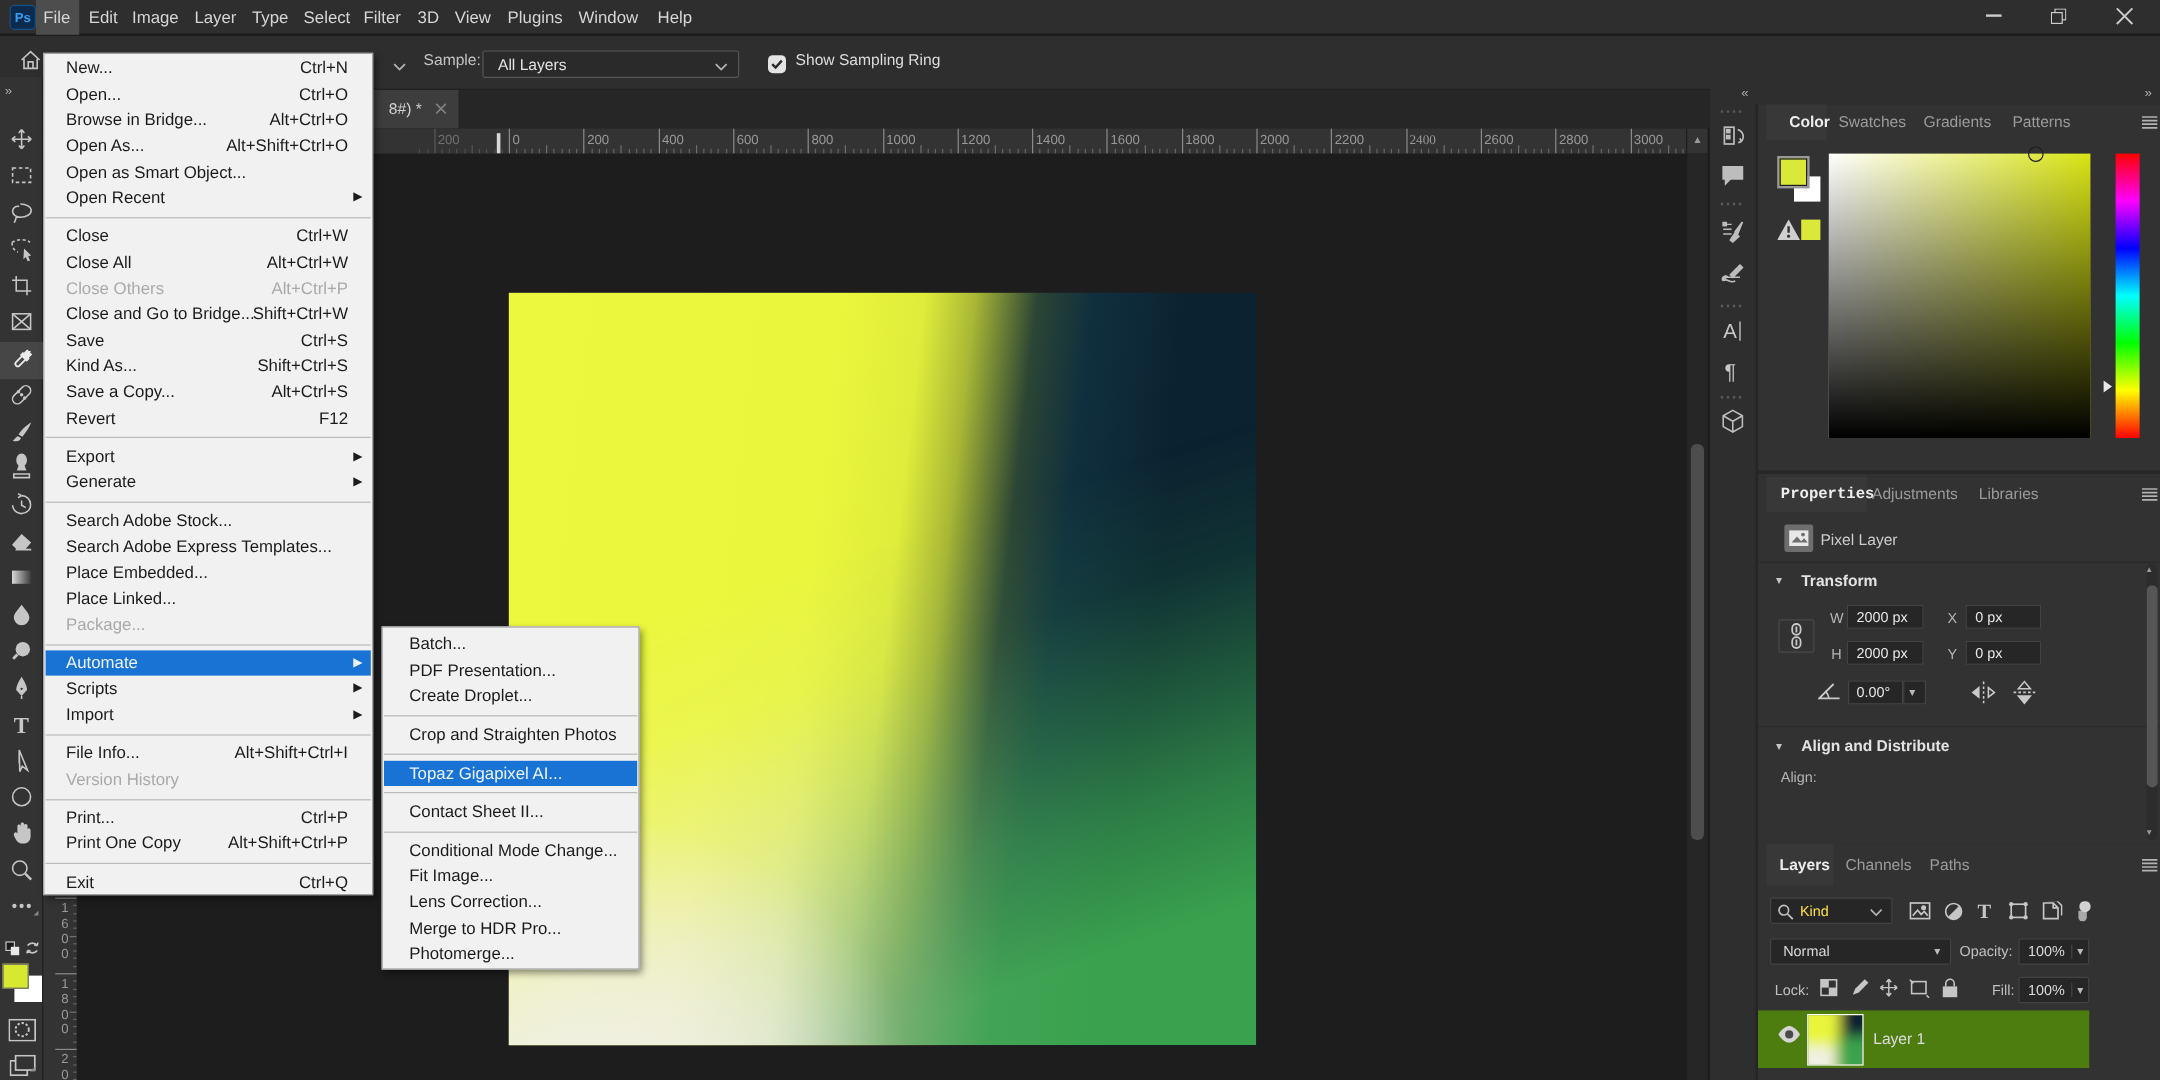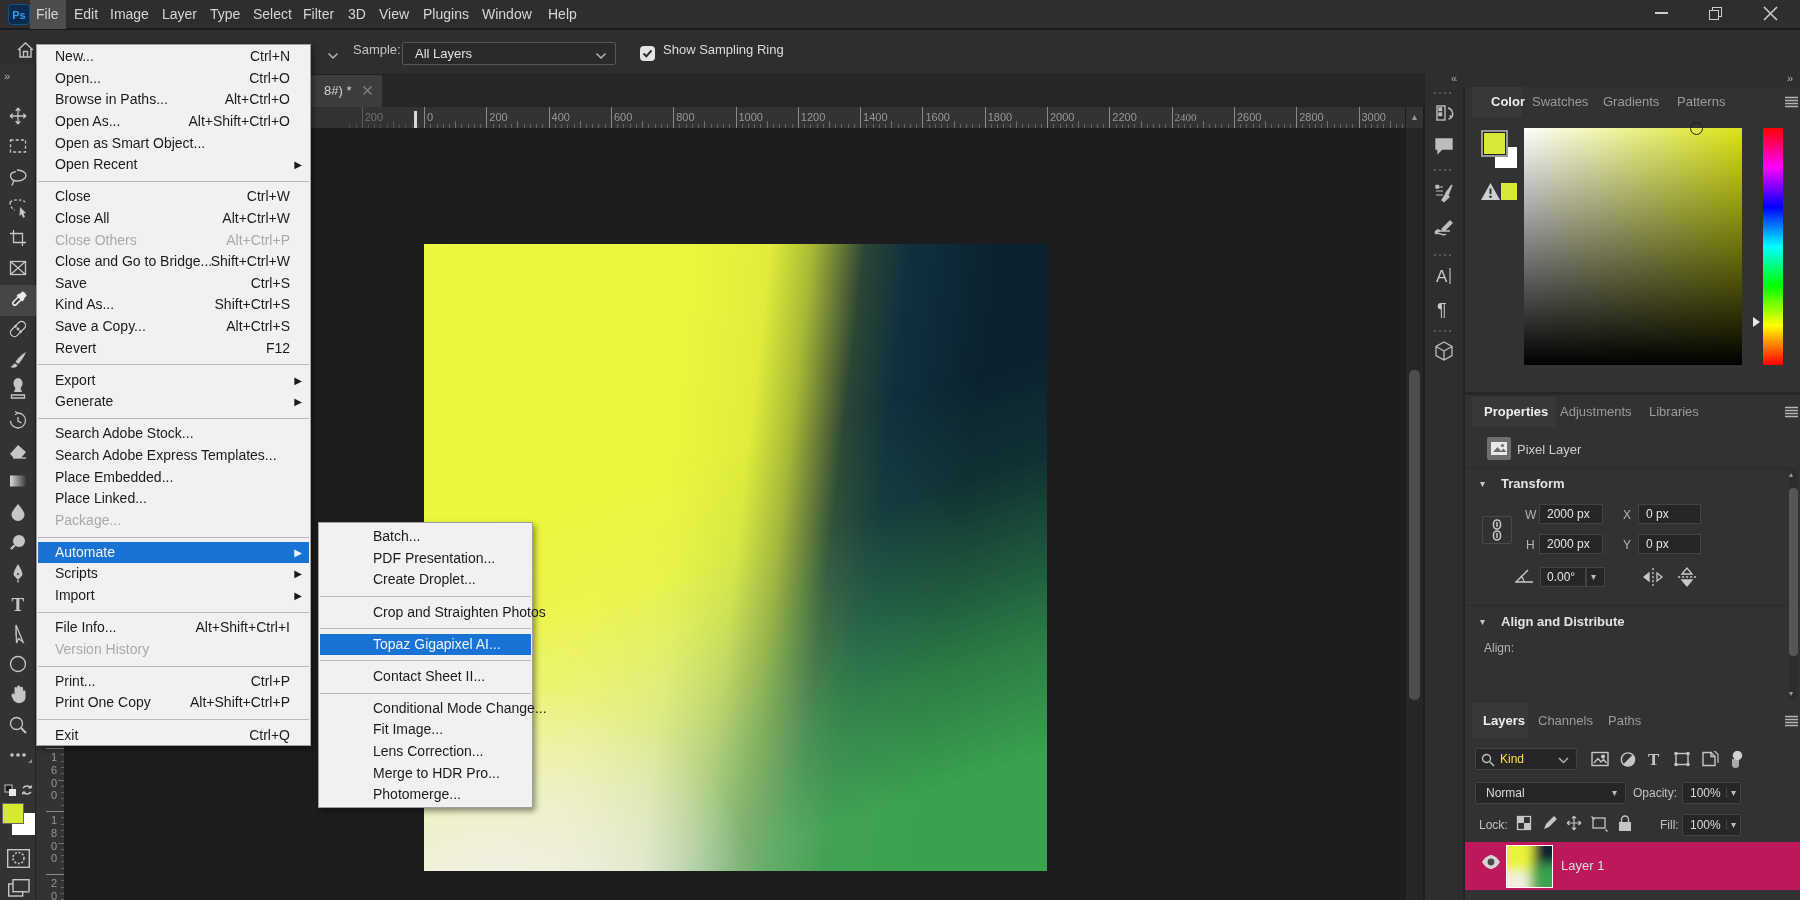--- a/index.html
+++ b/index.html
@@ -36,21 +36,21 @@
      border:1px solid #a0a0a0; box-shadow:2px 3px 6px rgba(0,0,0,.45); font-size:14px; color:#1b1b1b; }
   #submenu { position:absolute; left:318px; top:522px; width:215px; height:286px; background:#f1f1f1;
      border:1px solid #a0a0a0; box-shadow:2px 3px 6px rgba(0,0,0,.45); font-size:14px; color:#1b1b1b; }
   .mrow { position:absolute; left:1px; right:1px; height:21.6px; line-height:21.6px; }
   .mrow .lab { position:absolute; left:17px; white-space:nowrap; }
   .mrow .sc { position:absolute; right:19px; }
   .mrow .arr { position:absolute; right:7px; font-size:10px; }
   .mrow.dis { color:#a9a9a9; }
   .msep { position:absolute; left:1px; right:1px; height:1px; background:#b9b9b9; }
   .mrow.hl { background:#1873d4; color:#eef4fb; }
-  #submenu .lab { left:21px;margin-left:32px; }
+  #submenu .lab { left:21px; }
 </style>
 </head>
 <body>
 
 <div id="titlebar">
   <div class="abs" style="left:8px;top:4px;width:22px;height:21px;background:#0c2b4d;border-radius:4px;border:1px solid #155087;color:#30a0f5;font-size:11px;font-weight:bold;text-align:center;line-height:20px;">Ps</div>
   <div class="abs" style="left:30px;top:0;width:36px;height:29px;background:#4d4d4d;"></div>
   <span class="mitem" style="left:36px;">File</span>
   <span class="mitem" style="left:74px;">Edit</span>
   <span class="mitem" style="left:110px;">Image</span>
@@ -668,21 +668,21 @@
   <div class="abs" style="left:59px;top:41px;width:218px;height:237px;background:linear-gradient(to bottom, rgba(0,0,0,0), #000), linear-gradient(to right, #ffffff, #d9e414);"></div>
   <div class="abs" style="left:225px;top:35px;width:13px;height:13px;border:1.5px solid #1c1c1c;border-radius:50%;"></div>
 
   <div class="abs" style="left:298px;top:41px;width:20px;height:237px;background:linear-gradient(to bottom,#ff0000 0%,#ff00ff 16.6%,#0000ff 33.3%,#00ffff 50%,#00ff00 66.6%,#ffff00 83.3%,#ff0000 100%);"></div>
   <div class="abs" style="left:288px;top:230px;width:0;height:0;border-top:5px solid transparent;border-bottom:5px solid transparent;border-left:7px solid #e8e8e8;"></div>
 </div>
 
 <div class="tabstrip" style="top:397px;"></div>
 <div class="panel" style="top:397px;height:306px;">
   <div class="abs" style="left:7px;top:0;width:84px;height:30px;background:#383838;"></div>
-  <span class="ptab active" style="left:19px;top:7px;">Properties</span>
+  <span class="ptab active" style="left:19px;top:7px;font-family:Liberation Mono, monospace;">Properties</span>
   <span class="ptab" style="left:95px;top:7px;">Adjustments</span>
   <span class="ptab" style="left:184px;top:7px;">Libraries</span>
   <svg class="abs" style="left:320px;top:9px;" width="13" height="12" viewBox="0 0 13 12">
     <path d="M0 1.5 H13 M0 4.5 H13 M0 7.5 H13 M0 10.5 H13" stroke="#b3b3b3" stroke-width="1.4"></path>
   </svg>
 
   <div class="abs" style="left:22px;top:40px;width:24px;height:23px;background:#6e6e6e;border-radius:2px;">
     <svg width="24" height="23" viewBox="0 0 24 23">
         <rect x="4" y="5" width="16" height="13" fill="#e8e8e8"></rect>
         <path d="M6 15 l4.5 -5 l3.5 4 l2.5 -2.5 l3 3.5 Z" fill="#6e6e6e"></path>
@@ -837,21 +837,21 @@
           <path d="M3.5 7 V4.5 a3.5 3.5 0 0 1 7 0 V7"></path>
         </g>
     </g>
   </svg>
   <span class="abs" style="left:195px;top:115px;color:#c0c0c0;font-size:12px;">Fill:</span>
   <div class="field" style="left:217px;top:111px;width:59px;height:22px;border-radius:2px;">
     <span style="position:absolute;left:7px;top:3px;color:#dadada;">100%</span>
     <span style="position:absolute;right:4px;top:4px;color:#bbb;font-size:10px;border-left:1px solid #454545;padding-left:4px;">▾</span>
   </div>
   
-  <div class="abs" style="left:0;top:139px;width:335px;height:48px;background:#be185d;">
+  <div class="abs" style="left:0;top:139px;width:276px;height:48px;background:#4d7c0f;">
     <svg style="position:absolute;left:16px;top:13px;" width="20" height="14" viewBox="0 0 20 14">
       <path d="M1 7 C4 2 8 0 10 0 C12 0 16 2 19 7 C16 12 12 14 10 14 C8 14 4 12 1 7 Z" fill="#d5d5d5"></path>
       <circle cx="10" cy="7" r="3.4" fill="#4a4a4a"></circle>
     </svg>
     <div style="position:absolute;left:42px;top:4px;width:45px;height:41px;outline:1.5px solid #ffffff;">
       <svg width="45" height="41" viewBox="0 0 45 41">
         <defs>
             <filter id="tblur" x="-0.3" y="-0.3" width="1.6" height="1.6">
               <feGaussianBlur stdDeviation="5.5"></feGaussianBlur>
             </filter>
@@ -871,21 +871,21 @@
 <div id="filemenu">
     <div class="mrow" style="top:1.2px;">
       <span class="lab">New...</span>
       <span class="sc">Ctrl+N</span>
     </div>
     <div class="mrow" style="top:22.8px;">
       <span class="lab">Open...</span>
       <span class="sc">Ctrl+O</span>
     </div>
     <div class="mrow" style="top:44.4px;">
-      <span class="lab">Browse in Paths...</span>
+      <span class="lab">Browse in Bridge...</span>
       <span class="sc">Alt+Ctrl+O</span>
     </div>
     <div class="mrow" style="top:66px;">
       <span class="lab">Open As...</span>
       <span class="sc">Alt+Shift+Ctrl+O</span>
     </div>
     <div class="mrow" style="top:87.6px;">
       <span class="lab">Open as Smart Object...</span>
     </div>
     <div class="mrow" style="top:109.2px;">

